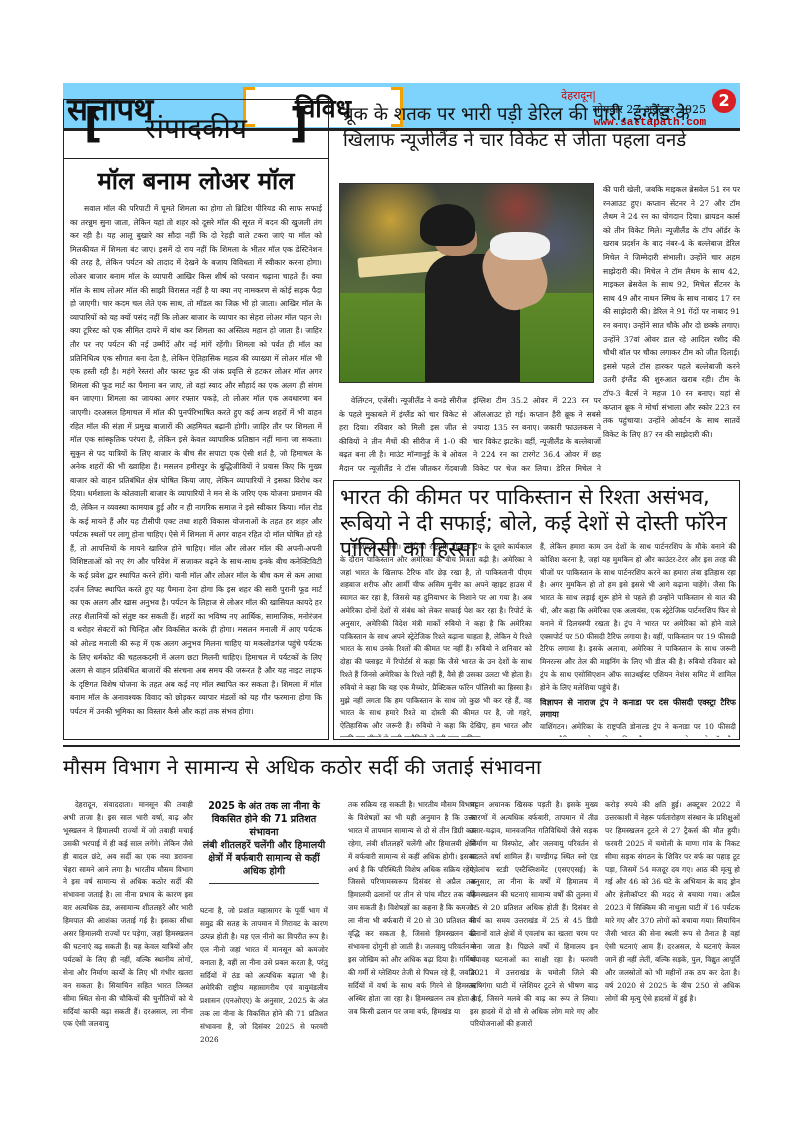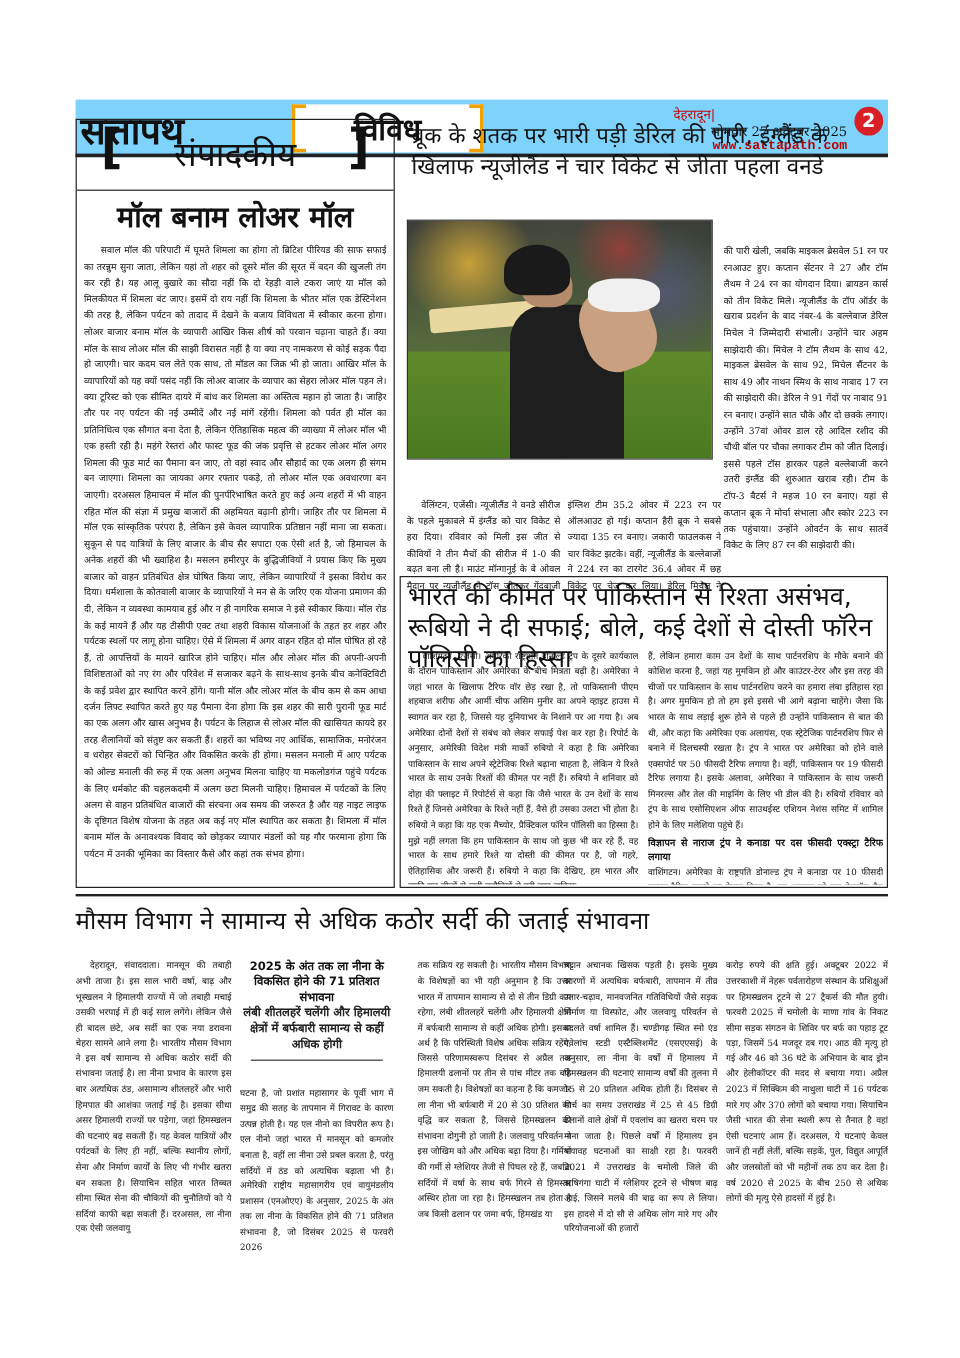--- a/index.html
+++ b/index.html
@@ -36,21 +36,21 @@
   .cr-headline { position: absolute; left: 10px; top: 2px; width: 400px; font-family: "DejaVu Sans", sans-serif; font-size: 18.5px; line-height: 26px; }
   .cr-photo { position: absolute; left: 6px; top: 84px; width: 255px; height: 200px; background: linear-gradient(135deg, #4a5a3a 0%, #7a8b4e 30%, #2f4a2a 60%, #6f8f3a 100%); border: 1px solid #333; overflow: hidden; }
   .cr-photo .crowd { position: absolute; left: 0; top: 0; width: 100%; height: 60%; background: radial-gradient(circle at 20% 30%, #d8a838 0, transparent 25%), radial-gradient(circle at 70% 20%, #9a3a3a 0, transparent 20%), radial-gradient(circle at 85% 50%, #5a5a7a 0, transparent 25%), linear-gradient(180deg, #3a3a3a, #556b3a); opacity: .85; }
   .cr-photo .grass { position: absolute; left: 0; bottom: 0; width: 100%; height: 45%; background: linear-gradient(180deg, #5f8a2a, #4a7a20); }
   .cr-photo .player { position: absolute; left: 85px; top: 70px; width: 95px; height: 135px; background: #1e1e1e; border-radius: 30px 30px 6px 6px; }
   .cr-photo .helmet { position: absolute; left: 80px; top: 20px; width: 55px; height: 42px; background: #1a1a1a; border-radius: 50% 50% 30% 30%; }
   .cr-photo .face { position: absolute; left: 95px; top: 40px; width: 42px; height: 32px; background: #b58a6a; border-radius: 40%; }
   .cr-photo .bat { position: absolute; left: 18px; top: 70px; width: 90px; height: 20px; background: #e8d8a0; transform: rotate(-5deg); border-radius: 3px; }
   .cr-photo .arm { position: absolute; left: 145px; top: 55px; width: 60px; height: 70px; background: #c9a080; border-radius: 40%; transform: rotate(-20deg); }
   .cr-photo .glove { position: absolute; left: 150px; top: 48px; width: 60px; height: 28px; background: #f0f0f0; border-radius: 40%; }
-  .cr-col { position: absolute; font-size: 7.6px; line-height: 13.6px; text-align: justify; overflow: hidden; margin-top: 20px; }
+  .cr-col { position: absolute; font-size: 7.6px; line-height: 13.6px; text-align: justify; overflow: hidden; }
   .cr-col.c1 { left: 6px; top: 295px; width: 128px; height: 82px; text-indent: 12px; }
   .cr-col.c2 { left: 140px; top: 295px; width: 128px; height: 82px; }
   .cr-col.c3 { left: 270px; top: 84px; width: 137px; height: 293px; }
 
   
   .rubio { position: absolute; left: 270px; top: 432px; width: 407px; height: 260px; border: 1px solid #222; }
   .rb-headline { position: absolute; left: 6px; top: 3px; width: 396px; font-family: "DejaVu Sans", sans-serif; font-size: 21px; line-height: 26px; }
   .rb-col { position: absolute; top: 60px; font-size: 7.3px; line-height: 12.8px; text-align: justify; overflow: hidden; height: 196px; }
   .rb-col.c1 { left: 6px; width: 192px; text-indent: 12px; }
   .rb-col.c2 { left: 206px; width: 196px; }

